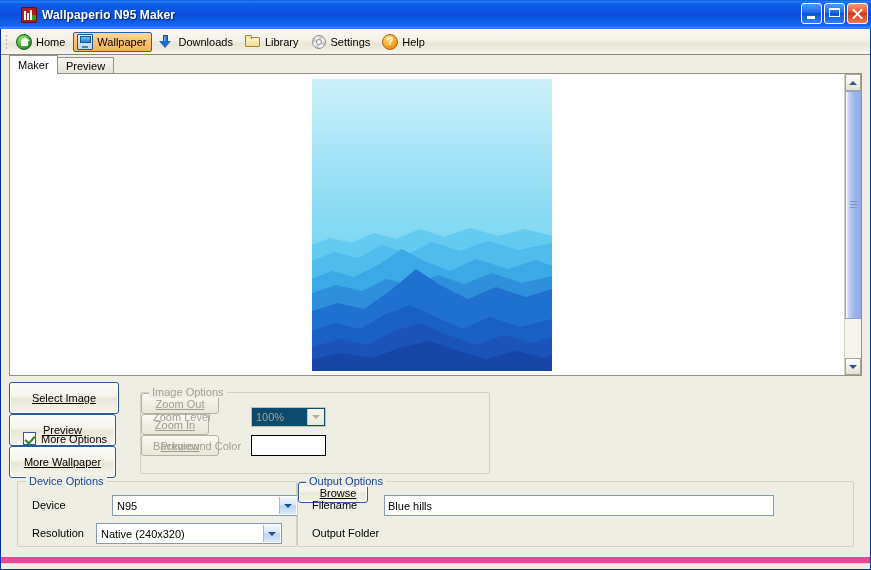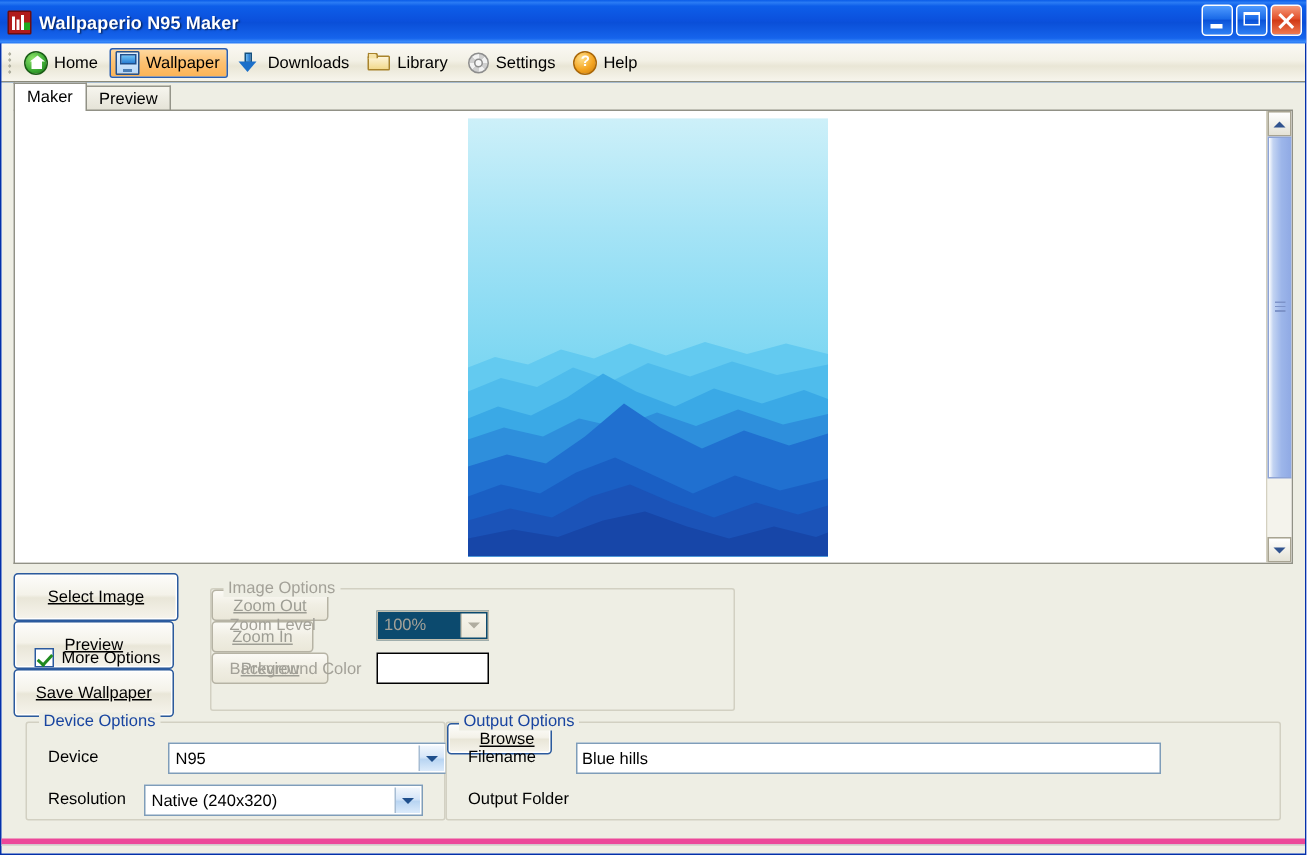--- a/index.html
+++ b/index.html
@@ -44,20 +44,21 @@
         #0d5ee9 14%,
         #0b50dc 48%,
         #0a4fd8 52%,
         #1664ec 88%,
         #3a8bfb 96%,
         #1c6ef0 100%);
     box-sizing: border-box;
     display: flex;
     align-items: center;
     overflow: hidden;
+    padding-left: 16px;
   }
   .app-icon {
     width: 16px; height: 16px;
     margin-left: 5px;
     margin-right: 5px;
     flex: 0 0 auto;
     position: relative;
     background: #b01b1b;
     border: 1px solid #6d0d0d;
     box-sizing: border-box;
@@ -291,21 +292,21 @@
   }
 
   
   .client {
     position: absolute;
     left: 1px; top: 55px;
     width: 869px;
     height: 508px;
     background: #eeeee4;
     box-sizing: border-box;
-    border-bottom: 4px solid #ec4899;
+    border-bottom: 6px solid #ec4899;
   }
 
   
   .tabstrip {
     position: absolute;
     left: 8px; top: 0px;
     width: 853px;
     height: 19px;
   }
   .tab {
@@ -743,21 +744,21 @@
         <div class="btn disabled" style="left:193px; top:13px; width:78px; height:21px;">Zoom Out</div>
         <div class="btn disabled" style="left:278px; top:13px; width:68px; height:21px;">Zoom In</div>
 
         <span class="fld-label dim" style="left:12px; top:47px;">Background Color</span>
         <div class="swatch" style="left:110px; top:42px; width:75px; height:21px;"></div>
         <div class="btn disabled" style="left:193px; top:42px; width:78px; height:21px;">Preview</div>
       </div>
 
 
       <div class="btn focus" style="left:738px; top:6px; width:107px; height:32px;">Preview</div>
-      <div class="btn focus" style="left:738px; top:53px; width:107px; height:32px;">Save Wallpaper</div>
+      <div class="btn focus" style="left:738px; top:53px; width:107px; height:32px;">More Wallpaper</div>
 
       <div class="group" style="left:8px; top:99px; width:280px; height:66px;">
         <span class="glabel">Device Options</span>
 
         <span class="fld-label" style="left:14px; top:17px;">Device</span>
         <div class="combo" style="left:78px; top:13px; width:186px; height:21px;margin-left:16px;">
           <span>N95</span>
           <span class="cbtn">
               <span class="chev"></span>
             </span>

